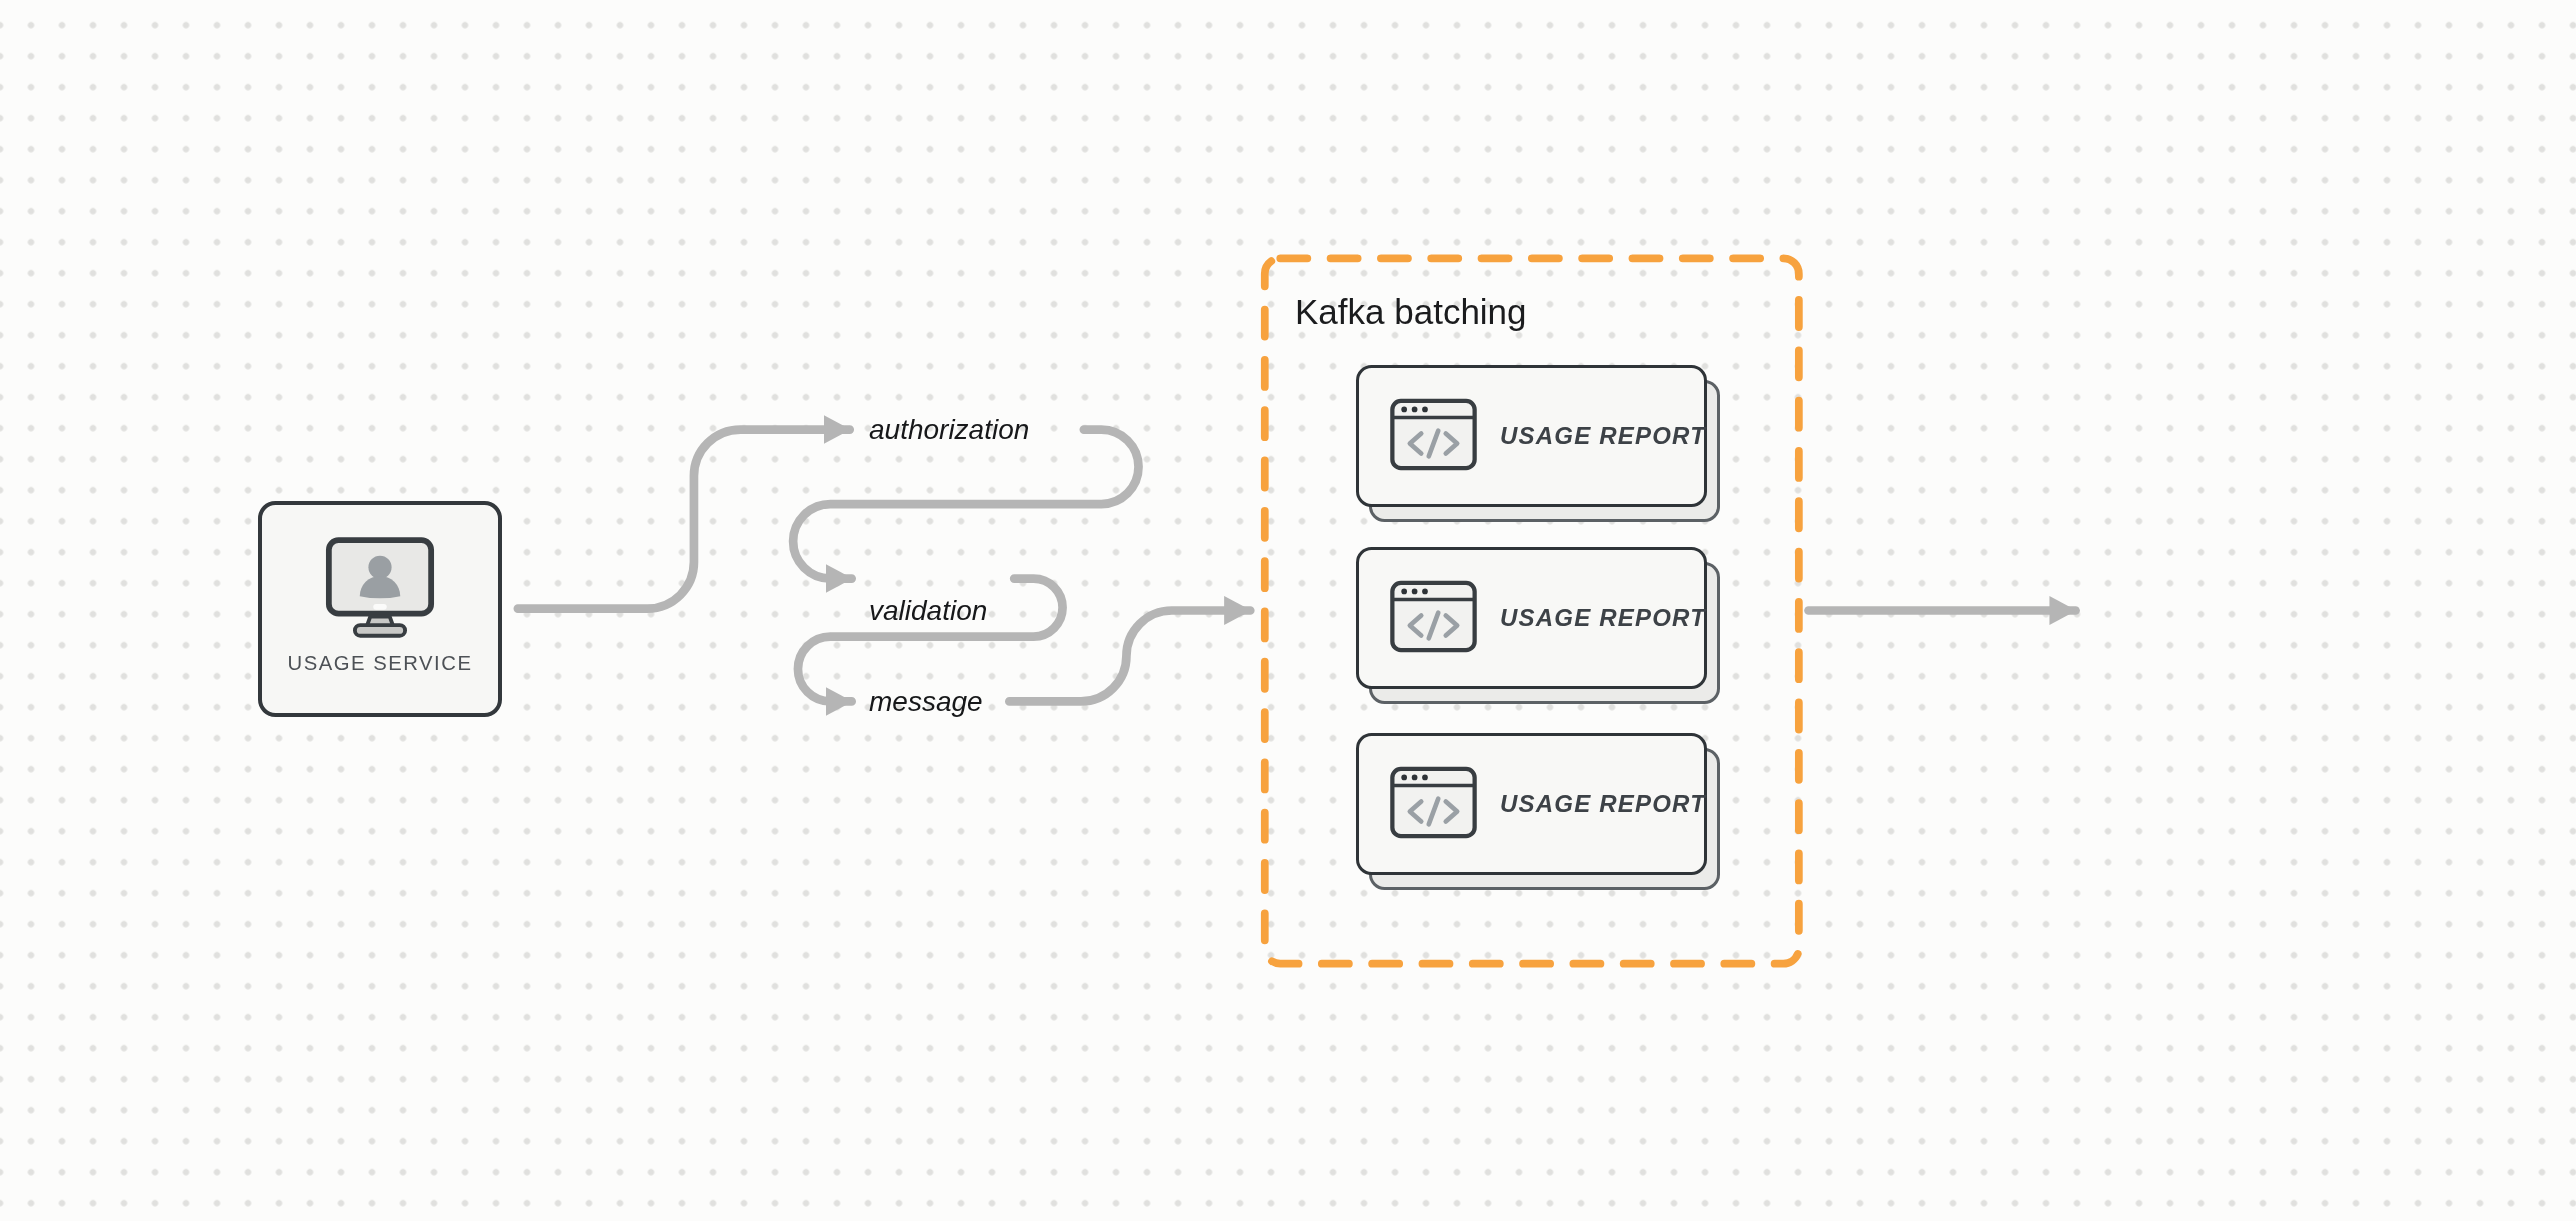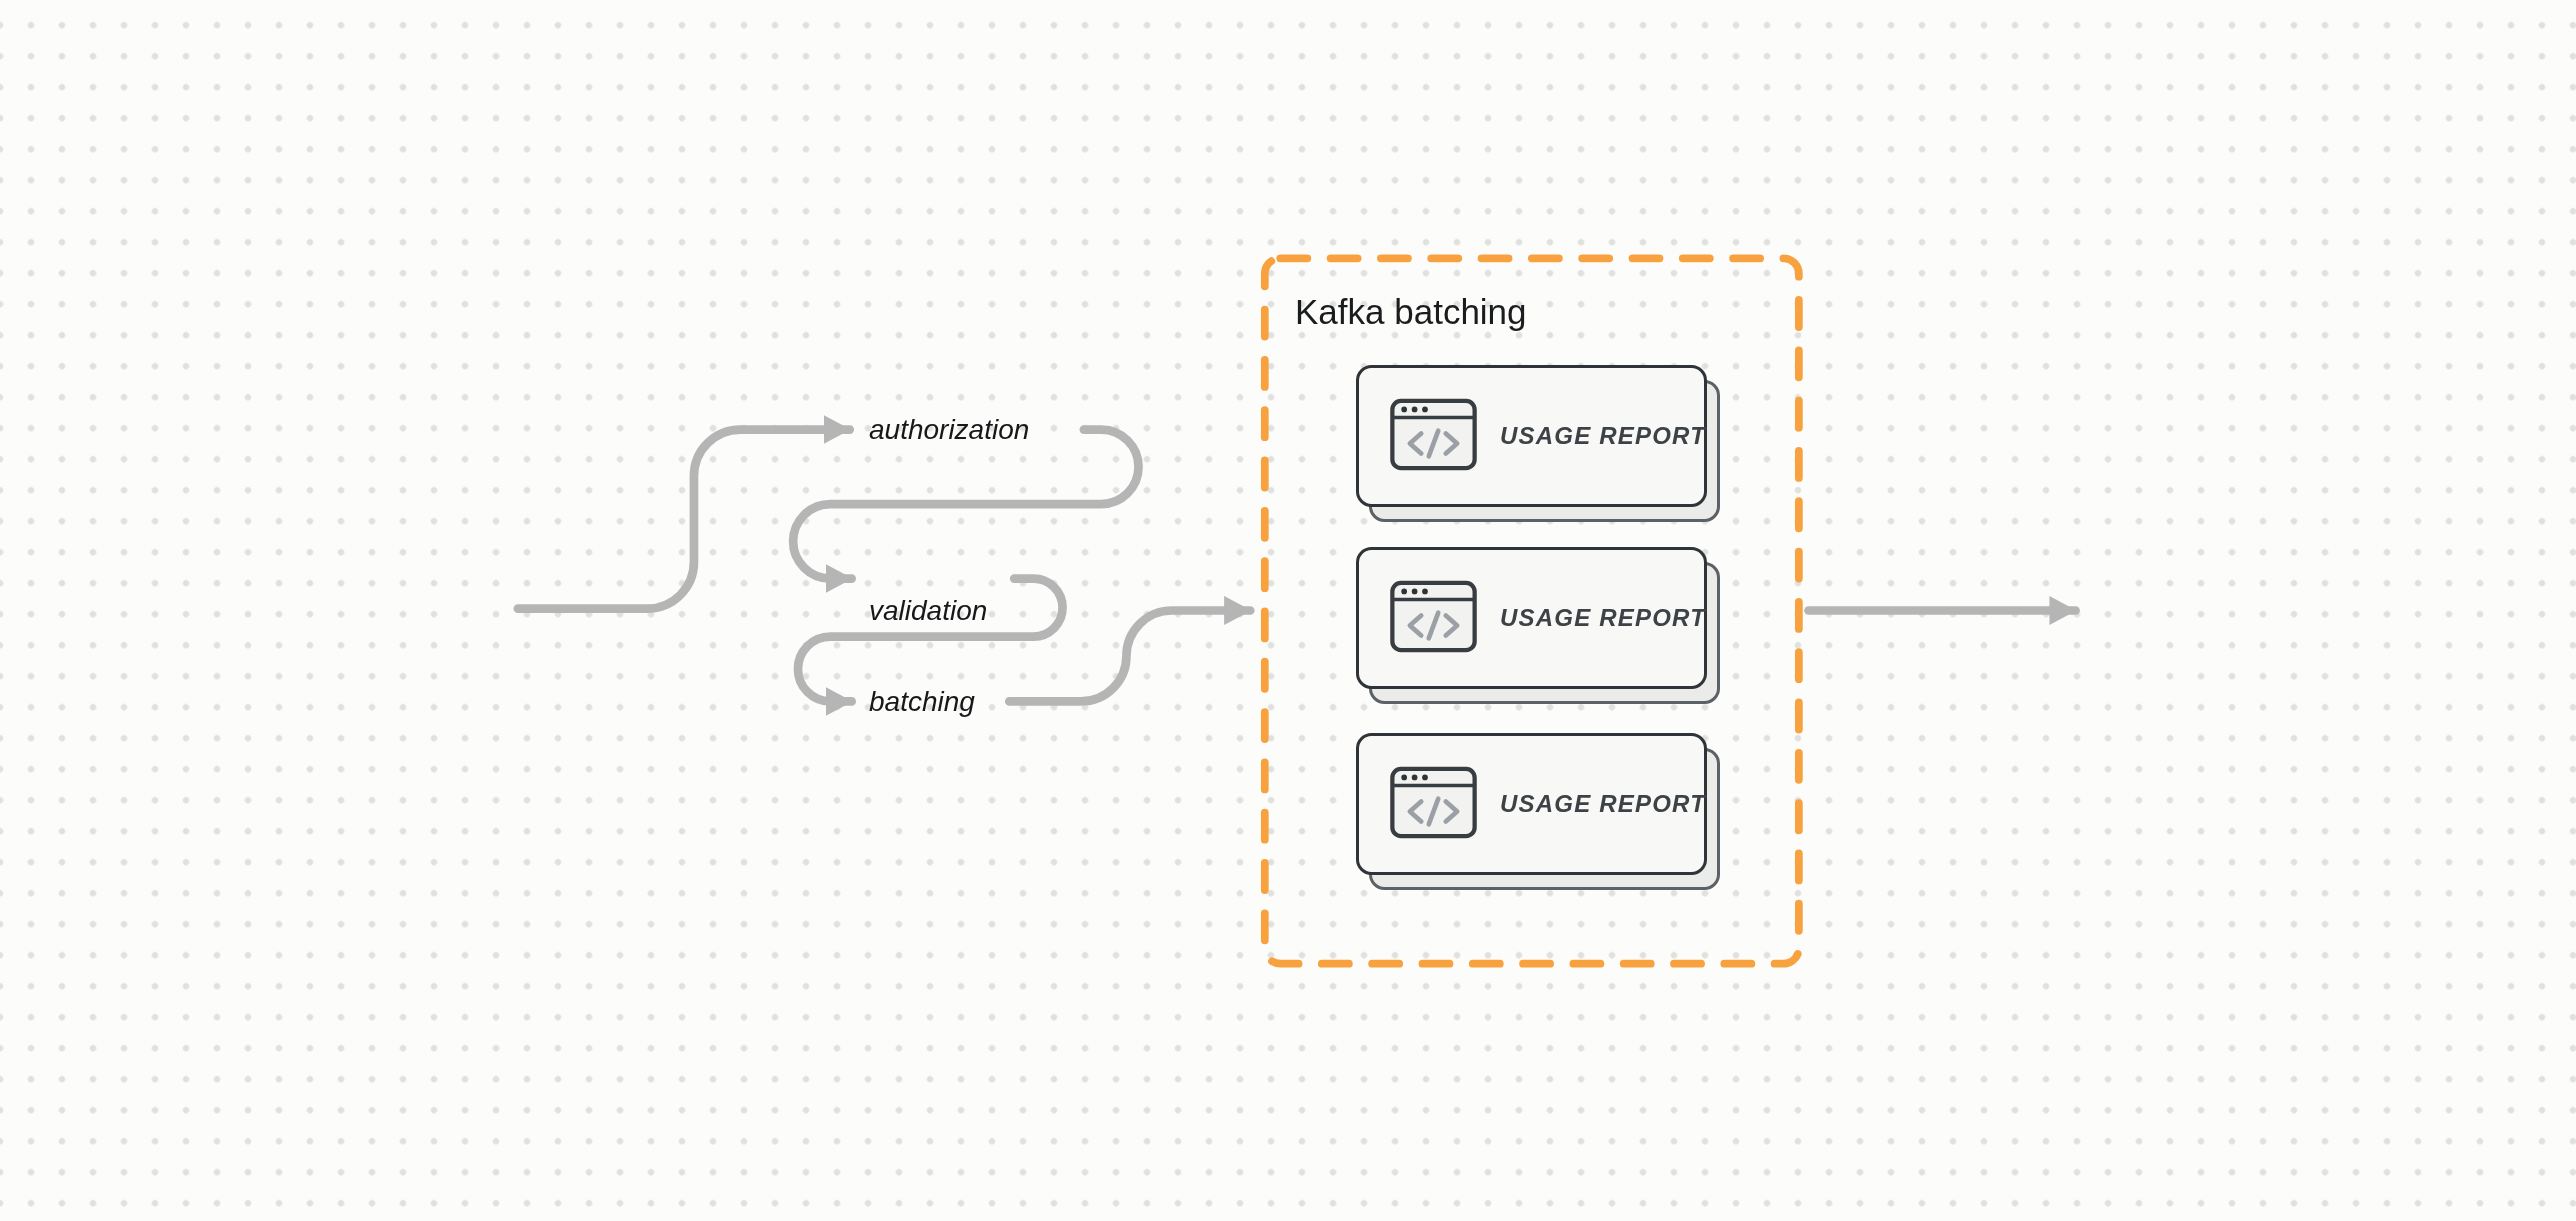--- a/index.html
+++ b/index.html
@@ -136,24 +136,40 @@
 
     <g stroke="#b5b5b5" stroke-width="9" stroke-linecap="round" marker-end="url(#arrow)">
       <path d="M 535 629 H 669 A 48 48 0 0 0 717 581 V 492 A 48 48 0 0 1 765 444 H 878"></path>
       <path d="M 1120 444 H 1138 A 38.5 38.5 0 0 1 1138 521 H 858 A 38.5 38.5 0 0 0 858 598 H 880"></path>
       <path d="M 1048 598 H 1068 A 30 30 0 0 1 1068 658 H 858 A 33.5 33.5 0 0 0 858 725 H 880"></path>
       <path d="M 1043 725 H 1117 A 47 47 0 0 0 1164 678 A 47 47 0 0 1 1211 631 H 1292"></path>
       <path d="M 1869 631 H 2145"></path>
     </g>
   </svg>
 
+  <div class="node" id="usage-service">
+    <span class="node-icon">
+      <svg width="110" height="103" viewBox="0 0 114 106">
+        <rect x="4" y="4" width="106" height="76" rx="10" fill="#e8e8e6" stroke="#383d41" stroke-width="6"></rect>
+
+        <circle cx="57" cy="32" r="12" fill="#9a9fa3"></circle>
+        <path d="M36 62 a21 21 0 0 1 42 0 a40 14 0 0 1 -42 0 Z" fill="#9a9fa3"></path>
+
+        <rect x="50" y="70" width="14" height="6" rx="3" fill="#fbfbfa"></rect>
+
+        <path d="M47 83 L43 94 H71 L67 83 Z" fill="#c8c8c6" stroke="#383d41" stroke-width="4" stroke-linejoin="round"></path>
+        <rect x="31" y="92" width="52" height="11" rx="5.5" fill="#c8c8c6" stroke="#383d41" stroke-width="4"></rect>
+      </svg>
+    </span>
+    <span class="node-label">USAGE SERVICE</span>
+  </div>
 
   <div class="step-label" id="step-authorization">authorization</div>
   <div class="step-label" id="step-validation">validation</div>
-  <div class="step-label" id="step-batching">batching</div>
+  <div class="step-label" id="step-batching">message</div>
 
   <div class="group-title">Kafka batching</div>
 
   <div class="report-card" id="report-card-1">
     <div class="card-back"></div>
     <div class="card-front">
       <span>
         <svg width="87" height="73" viewBox="0 0 92 76">
           <rect x="2.5" y="2.5" width="87" height="71" rx="9" fill="#f2f2f0" stroke="#383d41" stroke-width="4.5"></rect>
           <line x1="3" y1="20" x2="89" y2="20" stroke="#383d41" stroke-width="3.5"></line>

